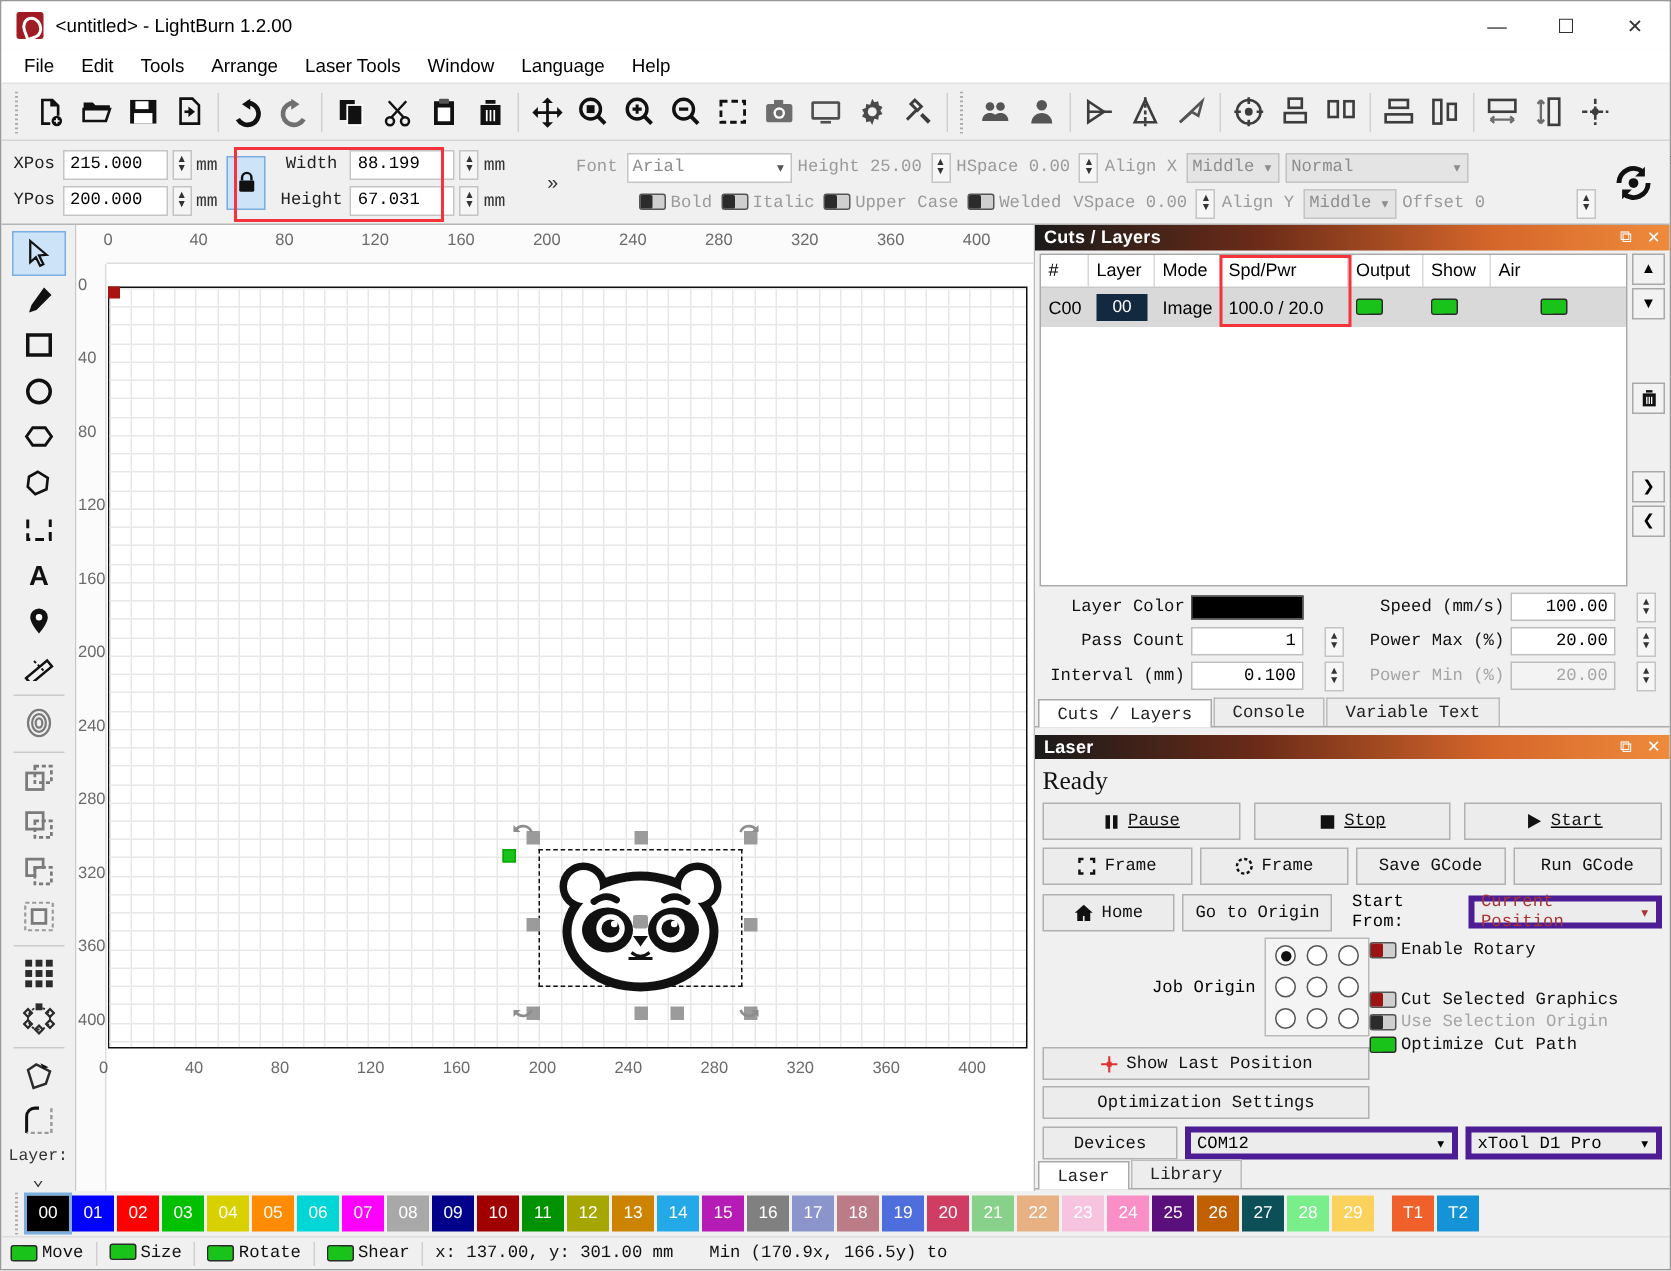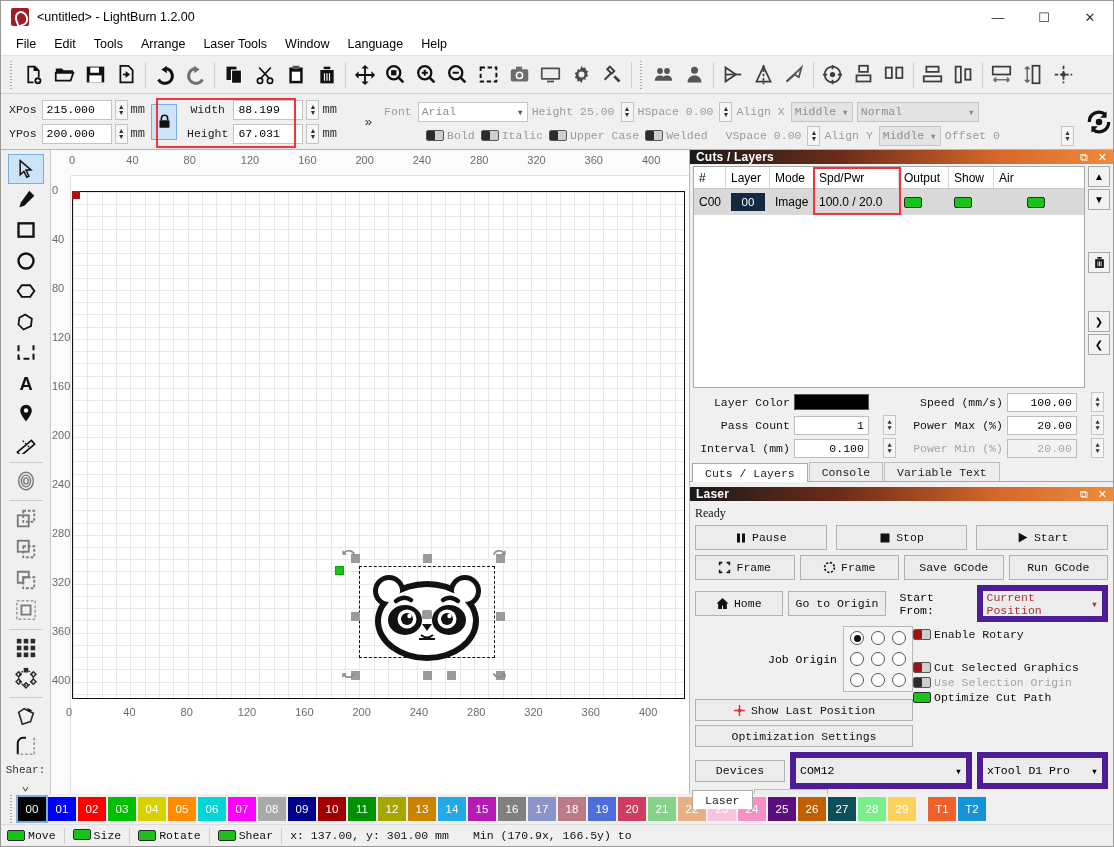--- a/index.html
+++ b/index.html
@@ -101,21 +101,21 @@
   .inp { background:#fff; border:1px solid #bdbdbd; height:19px; display:flex; align-items:center; justify-content:flex-end; padding:0 4px; font-size:11.5px;}
   .inp.dim{ color:#a5a5a5; background:#f3f3f3;}
 
   .tabstrip { display:flex; align-items:flex-end; height:21px; border-bottom:1px solid #a9a9a9; padding-left:2px;}
   .tab { font-family:"Liberation Mono", monospace; font-size:11.5px; padding:3px 12px 2px 12px; border:1px solid #bcbcbc; border-bottom:none; background:#ededed; color:#222; margin-right:1px;}
   .tab.active { background:#fff; border-color:#a9a9a9; position:relative; top:1px;}
 
   .lbtn { border:1px solid #b1b1b1; background:#ececec; font-family:"Liberation Mono", monospace; font-size:11.5px; color:#111;
           height:25px; display:flex; align-items:center; justify-content:center; gap:5px;}
   .lbtn.sm{ height:22px;}
-  .dd { border:6px solid #4c1d95; background:#ececec; height:37px; display:flex; align-items:center; justify-content:space-between; padding:0 4px; font-family:"Liberation Mono", monospace; font-size:11.5px;}
+  .dd { border:4px solid #4c1d95; background:#ececec; height:22px; display:flex; align-items:center; justify-content:space-between; padding:0 4px; font-family:"Liberation Mono", monospace; font-size:11.5px;}
   .dd.redtext { color:#a33; }
   .radio { width:14px;height:14px;border:1px solid #555; border-radius:50%; background:#fff; display:flex;align-items:center;justify-content:center;}
   .radio.on:after{ content:""; width:7px;height:7px;border-radius:50%;background:#111;}
   .chkline{ display:flex; align-items:center; font-family:"Liberation Mono", monospace; font-size:11.5px; color:#111; margin:2px 0;}
   .chkline.dim{ color:#a5a5a5;}
 
   
   .palettebar { height:30px; display:flex; align-items:center; background:#f0f0f0; padding-left:4px; flex:0 0 30px;}
   .pal { width:28px;height:24px; display:flex; align-items:center; justify-content:center; color:#fff; font-size:11.5px; margin-right:2px; font-family:"Liberation Sans",sans-serif;}
   .pal.sel { outline:2px solid #7aaede; }
@@ -452,21 +452,21 @@
               </span><span>Bold</span></span>
           <span class="flabel dim"><span class="toggle">
                 <i></i>
               </span><span>Italic</span></span>
           <span class="flabel dim"><span class="toggle">
                 <i></i>
               </span><span>Upper Case</span></span>
           <span class="flabel dim"><span class="toggle">
                 <i></i>
               </span><span>Welded</span></span>
-          <span class="flabel dim" style="margin-left:12px">VSpace 0.00</span>
+          <span class="flabel dim" style="margin-left:2px">VSpace 0.00</span>
           <span class="spin">
               <span>▲</span>
               <span>▼</span>
             </span>
           <span class="flabel dim">Align Y</span>
           <span class="sel-box" style="width:62px;">
             <span>Middle</span>
             <span>▾</span>
           </span>
           <span class="flabel dim">Offset 0</span>
@@ -620,21 +620,21 @@
             <path d="M4 8l6-4 10 5-3 9-9 3z" fill="none" stroke="#2b2b2b" stroke-width="1.8"></path>
             <path d="M13 3l6 3-4 1z" fill="#111"></path>
           </svg>
       </div>
       <div class="tp-btn">
         <svg width="22" height="22" viewBox="0 0 24 24">
             <path d="M3 21V9a6 6 0 0 1 6-6h3" fill="none" stroke="#111" stroke-width="2.2"></path>
             <path d="M21 3v18H3" fill="none" stroke="#9a9a9a" stroke-width="1.8" stroke-dasharray="3 2"></path>
           </svg>
       </div>
-      <div class="radius-label">Shear:</div>
+      <div class="radius-label">Layer:</div>
       <div class="radius-label" style="font-size:13px;">⌄</div>
     </div>
 
     <div class="canvas-wrap">
       <div class="ruler-corner"></div>
       <div class="ruler-h" id="ruler-h">
           <div class="rt" style="left: -2px; top: 4px;">0</div>
           <div class="rt" style="left: 55.2897px; top: 4px;">40</div>
           <div class="rt" style="left: 112.579px; top: 4px;">80</div>
           <div class="rt" style="left: 169.869px; top: 4px;">120</div>
@@ -938,23 +938,23 @@
 
       <div class="panel-header" style="margin-top:5px;">
         <span class="ph-title">Laser</span>
         <span class="ph-icons">
           <span>⧉</span>
           <span>✕</span>
         </span>
       </div>
 
       <div style="padding:3px 5px 0 5px;">
-        <div style="font-family:'Liberation Serif',serif;font-size:12px;color:#111;padding:2px 0 4px 0;">Ready</div>
-
-        <div style="display:grid;grid-template-columns:1fr 1fr 1fr;gap:9px;">
+        <div style="font-family:'Liberation Serif',serif;font-size:17px;color:#111;padding:2px 0 4px 0;">Ready</div>
+
+        <div style="display:grid;grid-template-columns:1fr 1fr 1fr;gap:9px;text-decoration:underline;">
           <div class="lbtn">
             <svg width="12" height="12" viewBox="0 0 24 24">
                 <rect x="4" y="3" width="6" height="18" fill="#111"></rect>
                 <rect x="14" y="3" width="6" height="18" fill="#111"></rect>
               </svg>
             <span>Pause</span>
           </div>
           <div class="lbtn">
             <svg width="12" height="12" viewBox="0 0 24 24">
                 <rect x="3" y="3" width="18" height="18" fill="#111"></rect>

